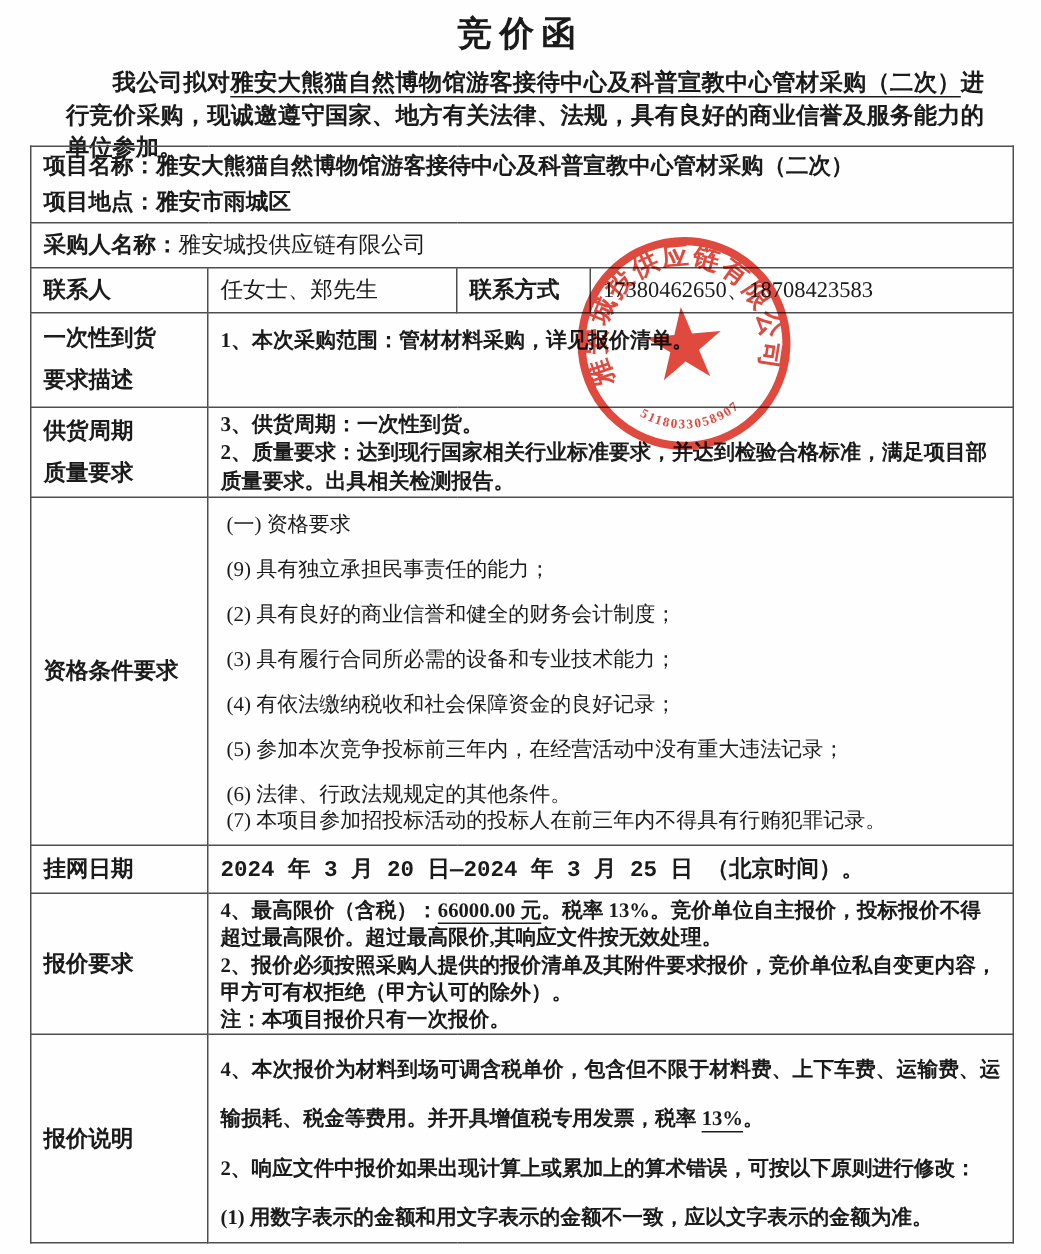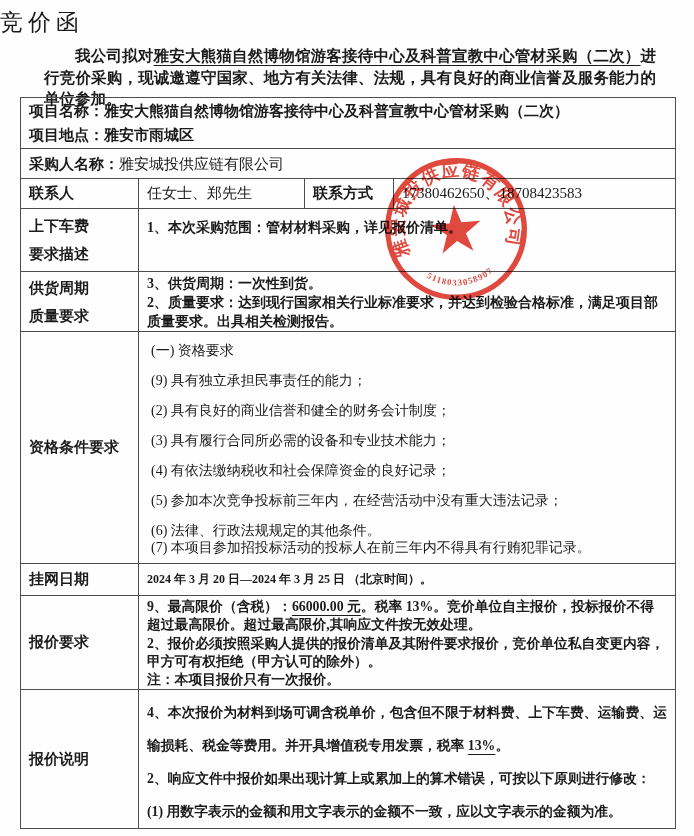--- a/index.html
+++ b/index.html
@@ -9,23 +9,23 @@
     background:#fefefe;
     font-family:"Liberation Serif","DejaVu Serif",serif;
     color:#1b1b1b;
     overflow:hidden;
     margin:0 auto;
   }
   .b{font-weight:700;}
   .u{text-decoration:underline;text-underline-offset:4px;}
   .title{
     padding-top:7px;
-    text-align:left;
+    text-align:center;
     font-size:23px;
-    font-weight:400;
+    font-weight:700;
     letter-spacing:5px;
   }
   .intro{
     margin:7px 38px 0 44px;
     font-size:15.5px;
     line-height:21.5px;
     text-indent:2em;
     font-weight:600;
     text-align:justify;
   }
@@ -46,21 +46,21 @@
   .cell-flow{font-size:15px;line-height:24px;padding-left:2px;}
   .label-cell{font-weight:700;padding-left:12px;font-size:15px;}
   .label-center{text-align:left;padding-left:4px;}
   .label-2line div{line-height:28px;}
   .label-top{vertical-align:top;padding-top:12px;}
   td.scope-content{vertical-align:top;padding-top:9px;line-height:20px;font-weight:700;}
   td.supply-content{line-height:19px;font-weight:700;padding-top:2px;}
   td.qual-content{vertical-align:top;padding:10px 8px 0 12px;font-weight:400;}
   .q-item{line-height:17px;margin-bottom:13px;}
   .q-item.tight{margin-bottom:0;}
-  td.date-content{font-weight:700;font-size:12px;}
+  td.date-content{font-weight:700;font-size:15px;font-family:Liberation Mono, monospace;}
   td.quote-req-content{line-height:18.3px;font-weight:700;padding-top:2px;font-size:13.8px;}
   td.quote-note-content{line-height:33px;font-weight:700;vertical-align:top;padding-top:6px;font-size:13.8px;text-align:justify;}
   .stamp{
     position:absolute;
     left:378px;top:151px;
     opacity:.88;
     mix-blend-mode:multiply;
     transform:rotate(-5deg);
     pointer-events:none;
   }
@@ -95,21 +95,21 @@
       </td>
     </tr>
     <tr style="height:30px">
       <td class="label-cell label-center">联系人</td>
       <td style="font-size:15px">任女士、郑先生</td>
       <td class="label-cell">联系方式</td>
       <td style="font-size:15px">17380462650、18708423583</td>
     </tr>
     <tr style="height:63px">
       <td class="label-cell label-2line">
-        <div>上下车费</div>
+        <div>一次性到货</div>
         <div>要求描述</div>
       </td>
       <td colspan="3" class="scope-content">1、本次采购范围：管材材料采购，详见报价清单。</td>
     </tr>
     <tr style="height:57px">
       <td class="label-cell label-2line">
         <div>供货周期</div>
         <div>质量要求</div>
       </td>
       <td colspan="3" class="supply-content">
@@ -130,21 +130,21 @@
         <div class="q-item tight">(7) 本项目参加招投标活动的投标人在前三年内不得具有行贿犯罪记录。</div>
       </td>
     </tr>
     <tr style="height:32px">
       <td class="label-cell">挂网日期</td>
       <td colspan="3" class="date-content">2024 年 3 月 20 日—2024 年 3 月 25 日 （北京时间）。</td>
     </tr>
     <tr style="height:91px">
       <td class="label-cell">报价要求</td>
       <td colspan="3" class="quote-req-content">
-        <div><span>9、最高限价（含税）：</span><span class="u">66000.00 元</span><span>。税率 13%。竞价单位自主报价，投标报价不得超过最高限价。超过最高限价,其响应文件按无效处理。</span></div>
+        <div><span>4、最高限价（含税）：</span><span class="u">66000.00 元</span><span>。税率 13%。竞价单位自主报价，投标报价不得超过最高限价。超过最高限价,其响应文件按无效处理。</span></div>
         <div>2、报价必须按照采购人提供的报价清单及其附件要求报价，竞价单位私自变更内容，甲方可有权拒绝（甲方认可的除外）。</div>
         <div>注：本项目报价只有一次报价。</div>
       </td>
     </tr>
     <tr style="height:129px">
       <td class="label-cell label-top">报价说明</td>
       <td colspan="3" class="quote-note-content">
         <div><span>4、本次报价为材料到场可调含税单价，包含但不限于材料费、上下车费、运输费、运输损耗、税金等费用。并开具增值税专用发票，税率 </span><span class="u">13%</span><span>。</span></div>
         <div>2、响应文件中报价如果出现计算上或累加上的算术错误，可按以下原则进行修改：</div>
         <div>(1) 用数字表示的金额和用文字表示的金额不一致，应以文字表示的金额为准。</div>

